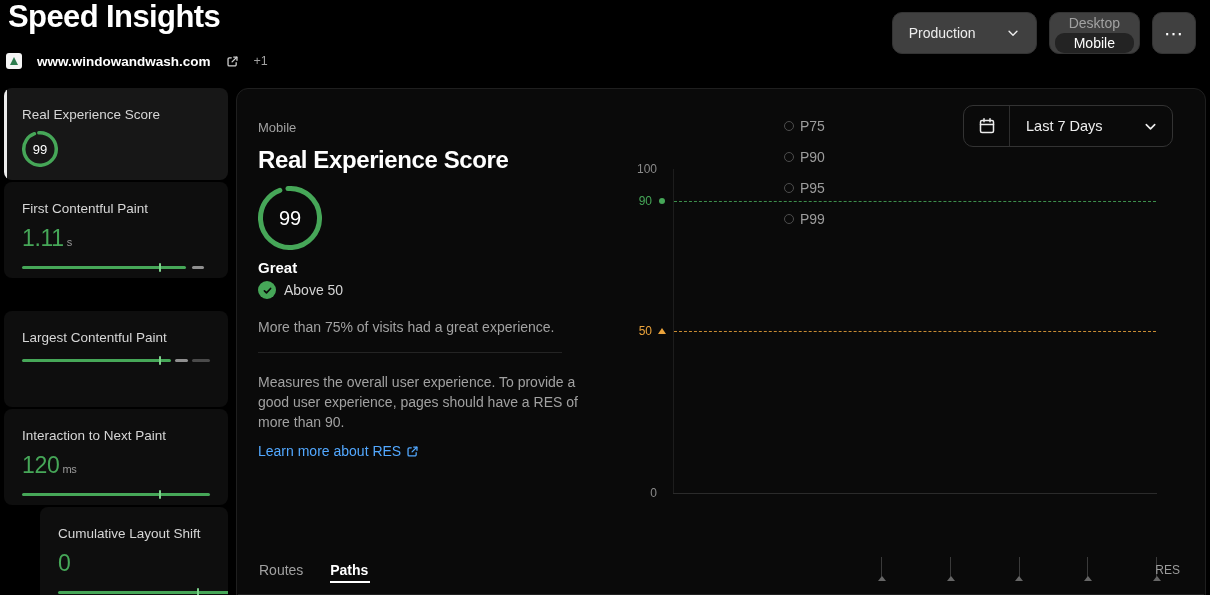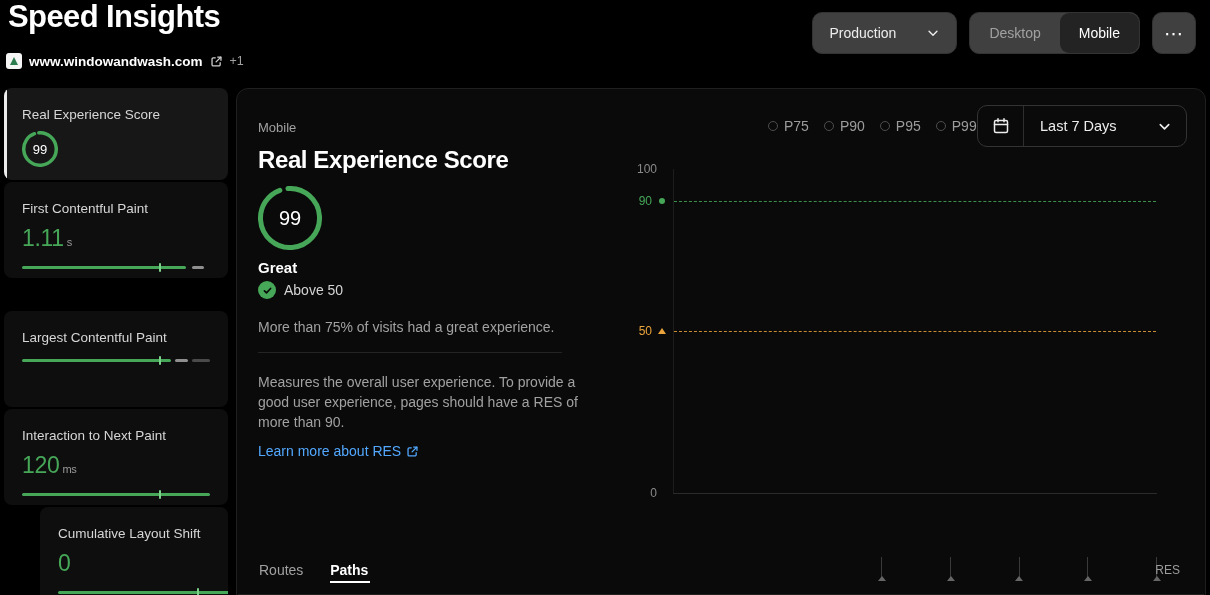--- a/index.html
+++ b/index.html
@@ -4,30 +4,30 @@
 <style>
   * { margin:0; padding:0; box-sizing:border-box; }
   html,body { background:#000; }
   body {
     width:1210px; height:595px; position:relative; overflow:hidden;
     font-family:"Liberation Sans", sans-serif; color:#ededed;
     -webkit-font-smoothing:antialiased;
   }
   .app-title { position:absolute; left:8px; top:-4px; font-size:31px; font-weight:600; color:#fff; letter-spacing:-0.6px; line-height:42px; }
 
-  .site-row { position:absolute; left:6px; top:52px; height:18px; display:flex; align-items:center; gap:7px; }
+  .site-row { position:absolute; left:6px; top:52px; height:18px; display:flex; align-items:center; gap:15px; }
   .favicon { width:16px; height:16px; background:#f5f5f5; border-radius:3px; position:relative; }
   .favicon::after { content:""; position:absolute; left:4px; top:4px; width:8px; height:8px; background:#2e7d4f; clip-path:polygon(0 100%, 50% 0, 100% 100%); }
   .site-domain { font-size:13.5px; font-weight:600; color:#fff; }
   .site-extra { font-size:12.5px; color:#a1a1a1; }
 
   .header-controls { position:absolute; right:14px; top:12px; height:42px; display:flex; gap:12px; }
   .ctl { border:1px solid #333; border-radius:10px; background:#404040; display:flex; align-items:center; color:#ededed; font-size:14px; }
   .env-btn { padding:0 16px; gap:30px; cursor:pointer; }
-  .seg-ctl { padding:0; overflow:hidden; }
+  .seg-ctl { padding:0; overflow:hidden;flex-direction:column; }
   .seg { height:100%; display:flex; align-items:center; padding:0 19px; color:#a1a1a1; cursor:pointer; }
   .seg.active { color:#fff; background:#232323; border-radius:9px; }
   .more-btn { width:44px; justify-content:center; font-size:19px; letter-spacing:1px; color:#fff; cursor:pointer; }
 
   
   .sidebar { position:absolute; left:4px; top:88px; width:224px; }
   .card { background:#0e0e0e; border-radius:8px; margin-bottom:2px; position:relative; overflow:hidden; }
   .card.selected { background:#171717; }
   .card.selected::before { content:""; position:absolute; left:0; top:0; bottom:0; width:3px; background:#ececec; }
   .card .metric-title { margin:19px 18px 0; font-size:13.5px; color:#d6d6d6; }
@@ -46,26 +46,26 @@
   .ring-large { position:absolute; left:21px; top:97px; }
   .rating { position:absolute; left:21px; top:170px; font-size:15px; font-weight:700; color:#fff; }
   .threshold-row { position:absolute; left:21px; top:192px; display:flex; align-items:center; gap:8px; }
   .check-circle { width:18px; height:18px; border-radius:50%; background:#46a758; display:flex; align-items:center; justify-content:center; }
   .threshold-label { font-size:14px; color:#d4d4d4; }
   .summary { position:absolute; left:21px; top:230px; font-size:14px; color:#a1a1a1; }
   .divider { position:absolute; left:21px; top:263px; width:304px; height:1px; background:#242424; }
   .description { position:absolute; left:21px; top:283px; width:334px; font-size:14px; line-height:20px; color:#a1a1a1; }
   .learn-link { position:absolute; left:21px; top:354px; font-size:14px; color:#52a8ff; display:flex; align-items:center; gap:5px; cursor:pointer; }
 
-  .percentiles { position:absolute; left:531px; top:29px; display:flex; gap:15px; }
+  .percentiles { position:absolute; left:547px; top:29px; display:flex; gap:15px;flex-direction:column; }
   .pct { display:flex; align-items:center; gap:6px; cursor:pointer; }
   .pct .radio { width:10px; height:10px; border:1px solid #4d4d4d; border-radius:50%; }
   .pct .lbl { font-size:14px; color:#9c9c9c; }
 
-  .date-picker { position:absolute; right:18px; top:16px; height:42px; width:210px; border:1px solid #333; border-radius:10px; display:flex; align-items:center; cursor:pointer; }
+  .date-picker { position:absolute; right:32px; top:16px; height:42px; width:210px; border:1px solid #333; border-radius:10px; display:flex; align-items:center; cursor:pointer; }
   .dp-cal { width:45px; height:100%; display:flex; align-items:center; justify-content:center; }
   .dp-sep { width:1px; height:100%; background:#2e2e2e; }
   .dp-label { flex:1; padding-left:16px; font-size:14.5px; color:#ededed; }
   .dp-chev { padding-right:14px; display:flex; }
 
   
   .axis-left { position:absolute; left:436px; top:80px; width:1px; height:324px; background:#1d1d1d; }
   .axis-bottom { position:absolute; left:436px; top:404px; width:484px; height:1px; background:#2b2b2b; }
   .ytick { position:absolute; width:45px; text-align:right; font-size:12px; line-height:14px; }
   .ref-line { position:absolute; width:482px; height:0; border-top:1px dashed; opacity:0.85; }

